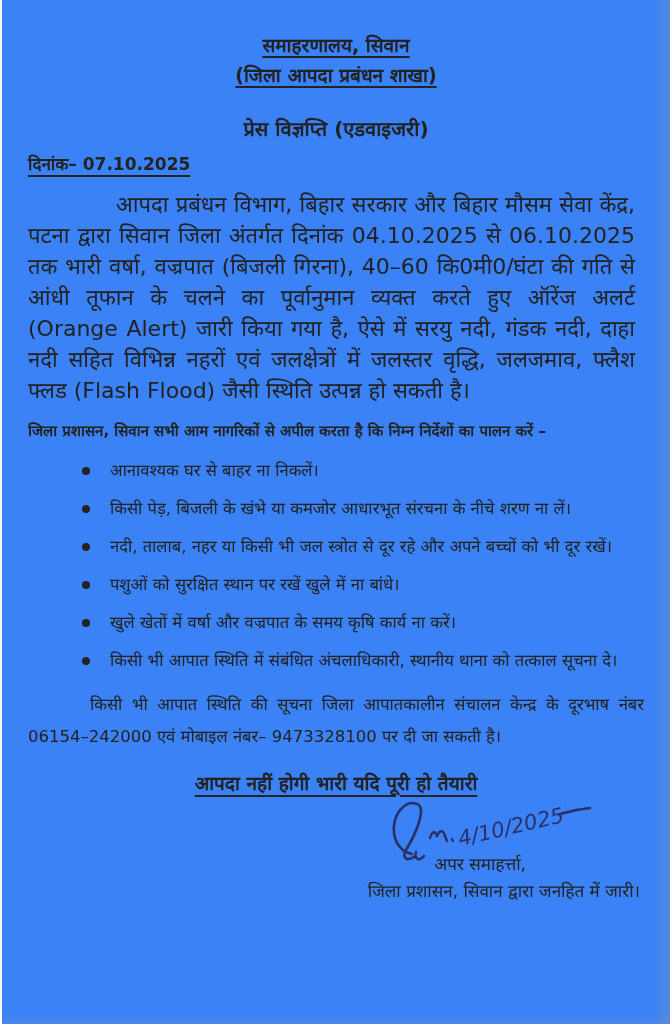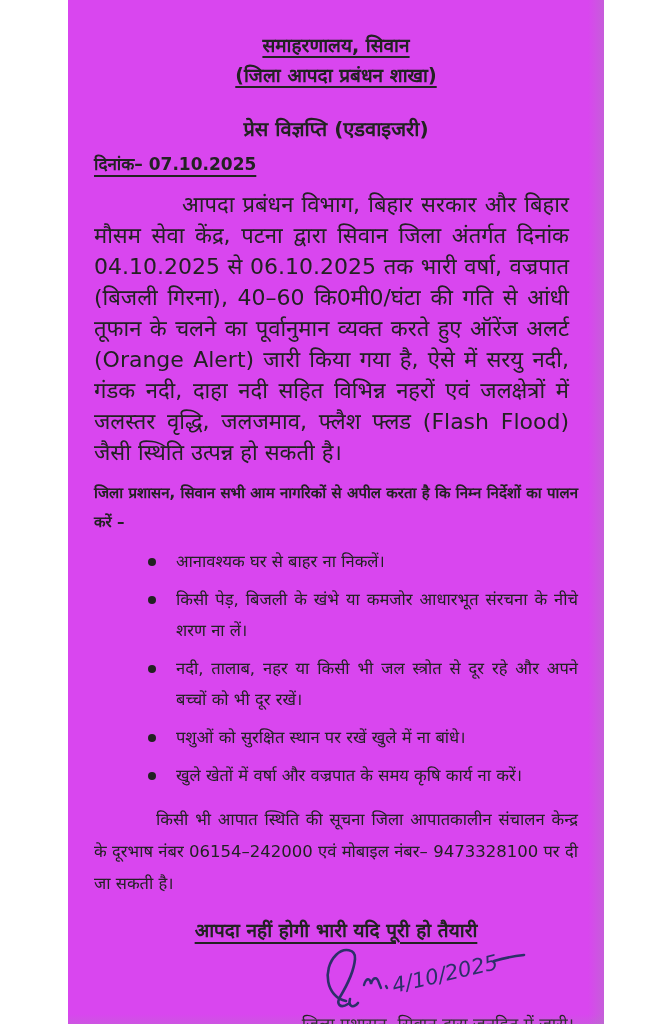--- a/index.html
+++ b/index.html
@@ -2,24 +2,24 @@
 <html lang="hi"><head>
 <meta charset="utf-8">
 <style>
   html, body {
     margin: 0;
     padding: 0;
     background: #ffffff;
   }
   .page {
     position: relative;
-    width: 536px;
+    width: 668px;
     height: 1024px;
     margin: 0 auto;
-    background: #d946ef;
+    background: #3b82f6;
     font-family: "DejaVu Sans", "Liberation Sans", sans-serif;
     color: #222222;
     overflow: hidden;
     box-sizing: border-box;
     padding: 30px 26px 0 26px;
   }
   
   .page::after {
     content: "";
     position: absolute;
@@ -179,20 +179,21 @@
   <p class="intro">आपदा प्रबंधन विभाग, बिहार सरकार और बिहार मौसम सेवा केंद्र, पटना द्वारा सिवान जिला अंतर्गत दिनांक 04.10.2025 से 06.10.2025 तक भारी वर्षा, वज्रपात (बिजली गिरना), 40–60 कि0मी0/घंटा की गति से आंधी तूफान के चलने का पूर्वानुमान व्यक्त करते हुए ऑरेंज अलर्ट (Orange Alert) जारी किया गया है, ऐसे में सरयु नदी, गंडक नदी, दाहा नदी सहित विभिन्न नहरों एवं जलक्षेत्रों में जलस्तर वृद्धि, जलजमाव, फ्लैश फ्लड (Flash Flood) जैसी स्थिति उत्पन्न हो सकती है।</p>
 
   <p class="appeal">जिला प्रशासन, सिवान सभी आम नागरिकों से अपील करता है कि निम्न निर्देशों का पालन करें –</p>
 
   <ul class="advisory">
     <li>आनावश्यक घर से बाहर ना निकलें।</li>
     <li>किसी पेड़, बिजली के खंभे या कमजोर आधारभूत संरचना के नीचे शरण ना लें।</li>
     <li>नदी, तालाब, नहर या किसी भी जल स्त्रोत से दूर रहे और अपने बच्चों को भी दूर रखें।</li>
     <li>पशुओं को सुरक्षित स्थान पर रखें खुले में ना बांधे।</li>
     <li>खुले खेतों में वर्षा और वज्रपात के समय कृषि कार्य ना करें।</li>
+    <li>किसी भी आपात स्थिति में संबंधित अंचलाधिकारी, स्थानीय थाना को तत्काल सूचना दे।</li>
   </ul>
 
   <p class="contact">किसी भी आपात स्थिति की सूचना जिला आपातकालीन संचालन केन्द्र के दूरभाष नंबर 06154–242000 एवं मोबाइल नंबर– 9473328100 पर दी जा सकती है।</p>
 
   <div class="slogan">
     <span class="u">आपदा नहीं होगी भारी यदि पूरी हो तैयारी</span>
   </div>
 
   <div class="sig-area">
     <svg width="250" height="72" viewBox="0 0 250 72" aria-hidden="true">
@@ -202,15 +203,16 @@
       <path d="M66,42 c2,-7 6,-8 7,-1 c2,-7 6,-8 8,-1 l2,5 m5,-2 l1,2" fill="none" stroke-width="2.4" stroke-linecap="round" stroke="#2c3069"></path>
 
       <g transform="translate(96,50) rotate(-13)">
         <text font-size="21" font-style="italic" font-family="DejaVu Sans, sans-serif" fill="#2c3069">4/10/2025</text>
       </g>
 
       <path d="M196,18 c10,-3 20,-5 30,-6" fill="none" stroke-width="2.6" stroke-linecap="round" stroke="#2c3069"></path>
     </svg>
   </div>
 
+  <div class="signatory">अपर समाहर्त्ता,</div>
   <div class="issued-by">जिला प्रशासन, सिवान द्वारा जनहित में जारी।</div>
 
 </div>
 
 </body></html>

